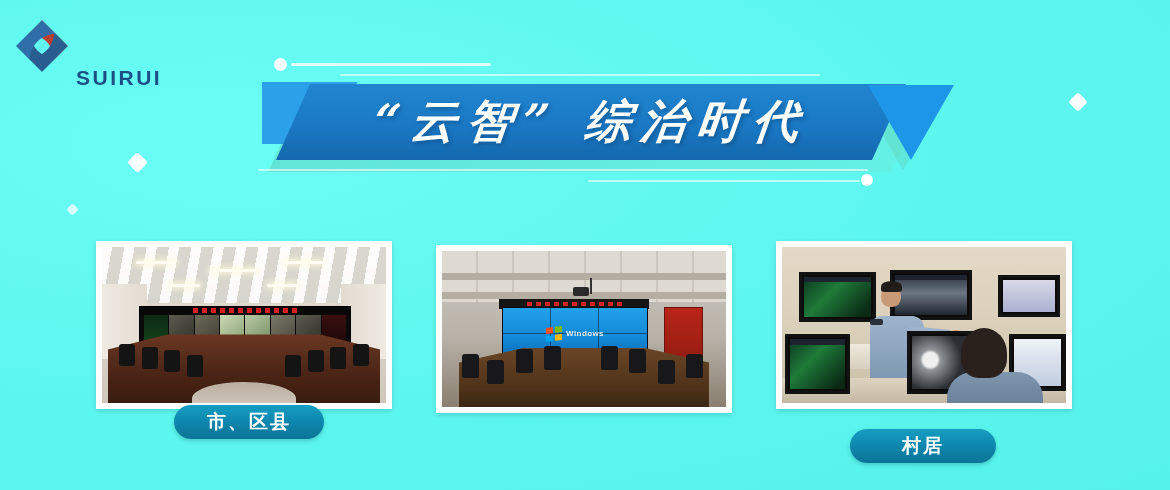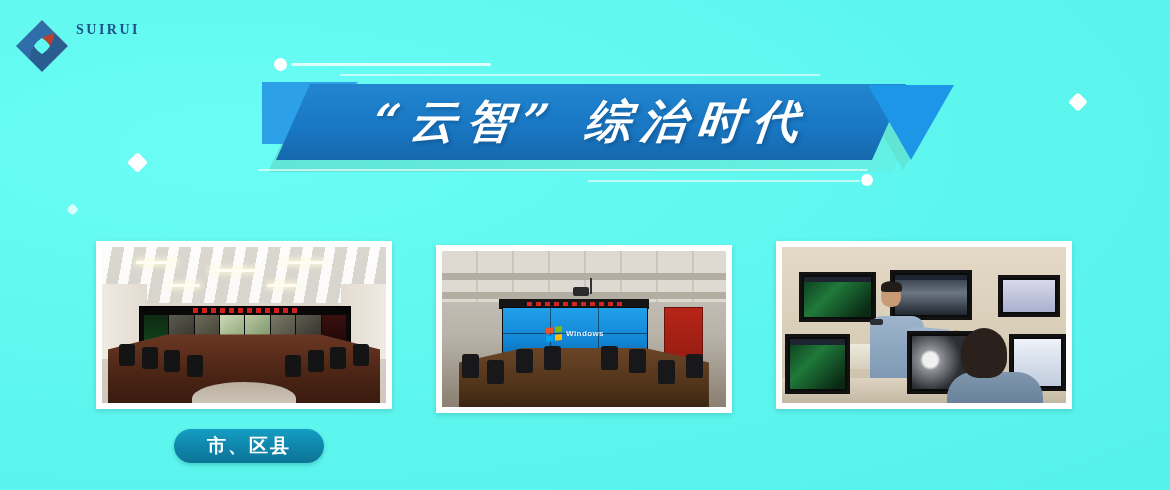--- a/index.html
+++ b/index.html
@@ -46,26 +46,27 @@
   }
   .logo-cn {
     font-size: 25px;
     font-weight: bold;
     color: #1c4f86;
     letter-spacing: 5px;
     line-height: 30px;
     font-family: "DejaVu Sans", "Liberation Sans", sans-serif;
   }
   .logo-en {
-    font-size: 14px;
+    font-size: 21px;
     font-weight: bold;
     color: #1c4f86;
     letter-spacing: 2.5px;
     line-height: 24px;
-    font-family: Liberation Serif, serif;
+    font-family: Liberation Sans, sans-serif;
+    margin-top: 48px;
   }
 
   
   .title-area {
     position: absolute;
     left: 258px;
     top: 54px;
     width: 700px;
     height: 140px;
   }
@@ -295,21 +296,21 @@
     color: #ffffff;
     display: flex;
     align-items: center;
     justify-content: center;
     font-size: 19px;
     font-weight: bold;
     letter-spacing: 2px;
     box-shadow: 0 2px 4px rgba(0,70,90,0.25);
     font-family: "DejaVu Sans", "Liberation Sans", sans-serif;
   }
-  .pill.l1 { left: 174px; top: 429px; width: 150px; }
+  .pill.l1 { left: 174px; top: 405px; width: 150px; }
   .pill.l2 { left: 511px; top: 429px; width: 148px; }
   .pill.l3 { left: 850px; top: 429px; width: 146px; }
 </style>
 </head>
 <body>
 
 <div id="slide">
 
   <div class="deco-diamond" style="left:130px; top:155px; width:15px; height:15px;"></div>
   <div class="deco-diamond" style="left:1071px; top:95px; width:14px; height:14px;"></div>
@@ -482,14 +483,15 @@
           <div class="sc sc-blue"></div>
         </div>
 
         <div class="viewer-body" style="left:58%; top:80%;"></div>
         <div class="viewer-head" style="left:63%; top:52%;"></div>
       </div>
     </div>
   </div>
 
   <div class="pill l1">市、区县</div>
+  <div class="pill l3">村居</div>
 
 </div>
 
 </body></html>

